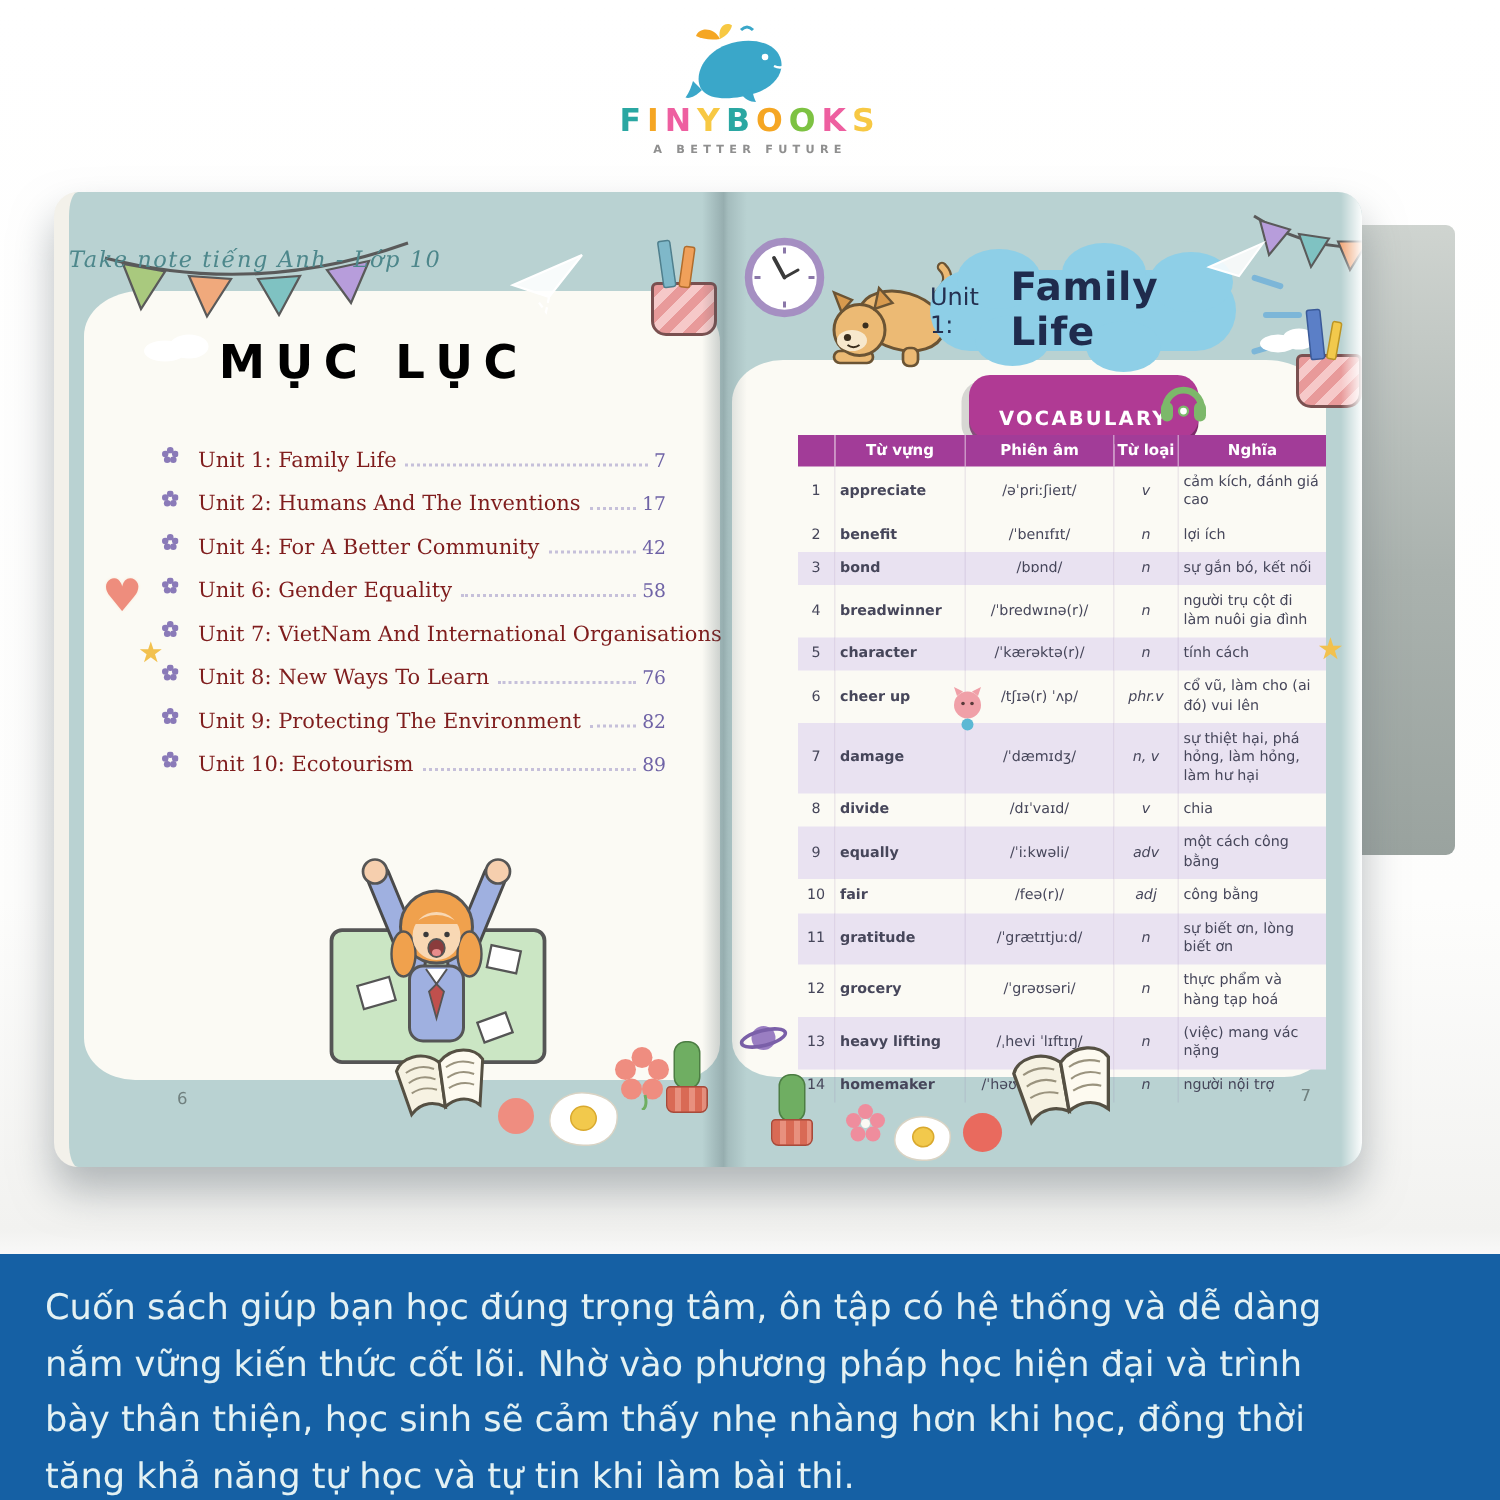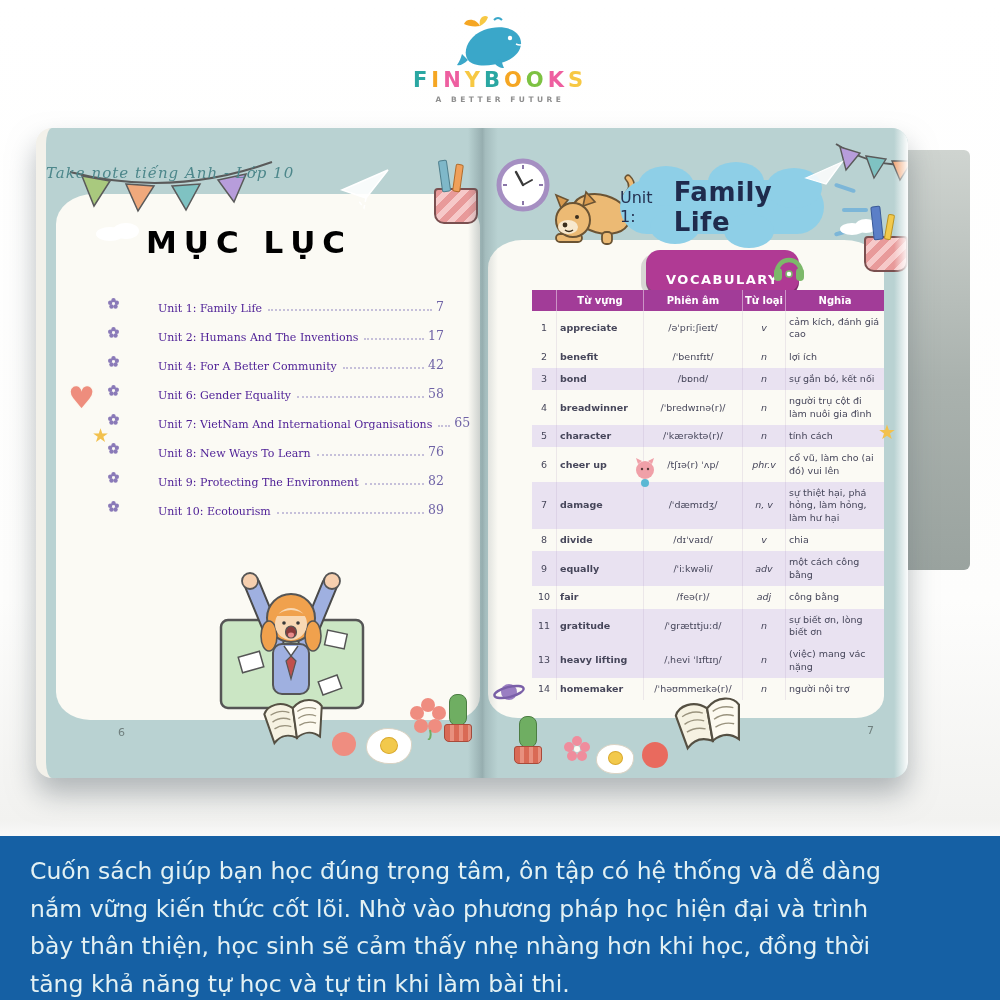--- a/index.html
+++ b/index.html
@@ -31,21 +31,21 @@
   .cream-right{left:6px;right:24px;top:112px;bottom:60px;border-radius:34px 40px 28px 30px/28px 30px 22px 24px;}
 
   
   .takenote{position:absolute;left:0;right:44px;top:36px;text-align:left;
     font-family:"DejaVu Serif",serif;font-style:italic;font-size:15px;color:#4d878b;letter-spacing:1px;}
   .muc-luc{position:absolute;left:0;right:30px;top:96px;text-align:center;
     font-size:31px;font-weight:bold;color:#000000;letter-spacing:7px;}
   .toc{position:absolute;left:62px;right:38px;top:158px;}
   .toc-row{display:flex;align-items:flex-end;height:29px;}
   .toc-bullet{flex:0 0 24px;padding-bottom:2px;}
-  .toc-label{font-family:"DejaVu Serif",serif;font-size:11px;color:#4c1d95;white-space:nowrap;margin-left:26px;}
+  .toc-label{font-family:"DejaVu Serif",serif;font-size:14px;color:#7f1d1d;white-space:nowrap;}
   .toc-dots{flex:1;border-bottom:2px dotted #c6c0da;margin:0 4px 4px 6px;min-width:12px;}
   .toc-page{font-family:"DejaVu Serif",serif;font-size:12.5px;color:#6f63a6;padding-bottom:1px;}
   .page-num{position:absolute;font-size:11px;color:#70807f;}
   .pn-left{left:72px;top:598px;}
   .pn-right{right:34px;top:596px;}
 
   
   .cloud-title{position:absolute;left:138px;top:52px;width:204px;height:54px;background:#8ecfe7;
     border-radius:28px;display:flex;align-items:center;justify-content:center;gap:5px;}
   .cloud-title::before,.cloud-title::after{content:"";position:absolute;background:#8ecfe7;border-radius:50%;}
@@ -518,20 +518,27 @@
   </tr>
 
   <tr class="alt">
     <td class="col-no">11</td>
     <td class="col-word">gratitude</td>
     <td class="col-ipa">/ˈgrætɪtjuːd/</td>
     <td class="col-pos">n</td>
     <td class="col-mean">sự biết ơn, lòng biết ơn</td>
   </tr>
 
+  <tr>
+    <td class="col-no">12</td>
+    <td class="col-word">grocery</td>
+    <td class="col-ipa">/ˈgrəʊsəri/</td>
+    <td class="col-pos">n</td>
+    <td class="col-mean">thực phẩm và hàng tạp hoá</td>
+  </tr>
 
   <tr class="alt">
     <td class="col-no">13</td>
     <td class="col-word">heavy lifting</td>
     <td class="col-ipa">/ˌhevi ˈlɪftɪŋ/</td>
     <td class="col-pos">n</td>
     <td class="col-mean">(việc) mang vác nặng</td>
   </tr>
 
   <tr>

